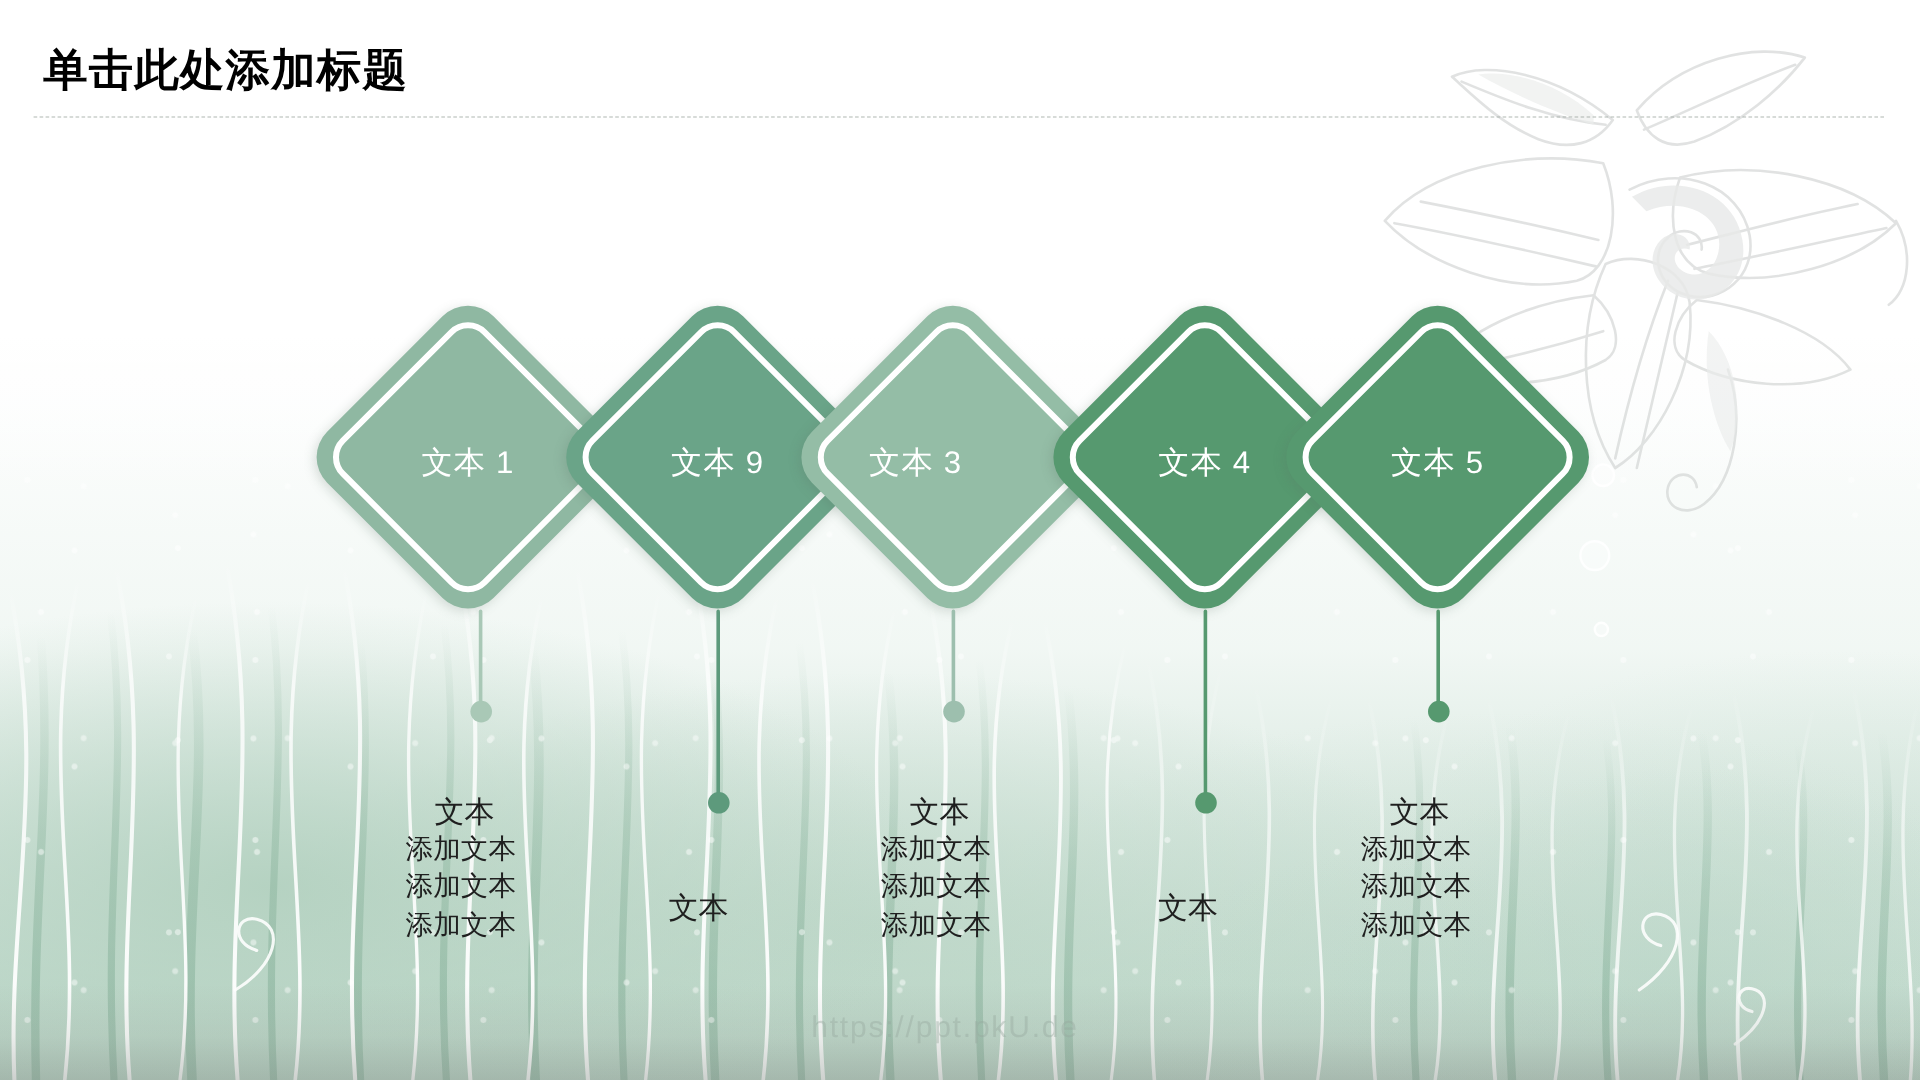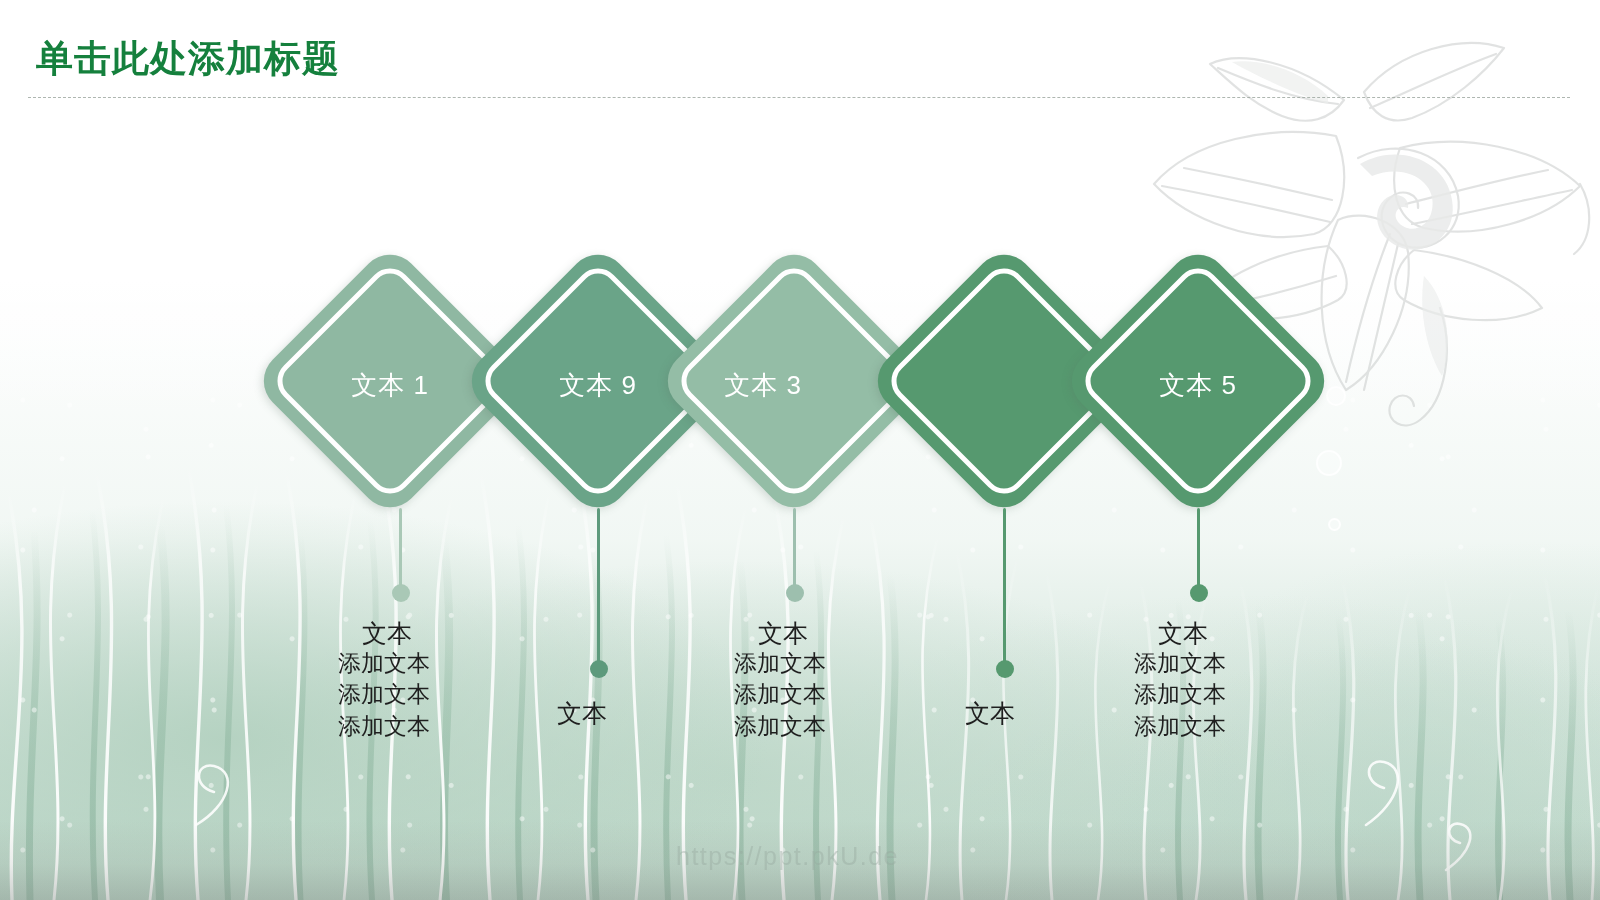--- a/index.html
+++ b/index.html
@@ -86,21 +86,21 @@
   }
   .flower svg { display:block; width:100%; height:100%; }
 
   
   .title {
     position: absolute;
     left: 36px; top: 34px;
     font-size: 37px;
     font-weight: bold;
     letter-spacing: 1px;
-    color: #15803d;
+    color: #000000;
     white-space: nowrap;
   }
   .title-rule {
     position: absolute;
     left: 28px; right: 30px; top: 97px;
     height: 0;
     border-top: 1px dashed #9aa49d;
     opacity: .8;
   }
 
@@ -133,20 +133,21 @@
   .connector-line { position: absolute; width: 3px; border-radius: 2px; }
   .connector-dot  { position: absolute; width: 18px; height: 18px; border-radius: 50%; }
 
   
   .col { position: absolute; }
   .col-head {
     font-size: 25px;
     color: #1f1f1f;
     line-height: 1.1;
     white-space: nowrap;
+    margin-top: 44px;
   }
   .col-body { }
   .col-body div {
     font-size: 23px;
     color: #1f1f1f;
     line-height: 1.37;
     white-space: nowrap;
   }
 
   
@@ -323,20 +324,21 @@
   <div class="diamond-label" style="left:500px; top:368px;">文本 9</div>
 
   <div class="diamond" style="left:696px; top:283px; background:#94bda6;">
     <div class="inner-ring"></div>
   </div>
   <div class="diamond-label" style="left:665px; top:368px;">文本 3</div>
 
   <div class="diamond" style="left:906px; top:283px; background:#56996f;">
     <div class="inner-ring"></div>
   </div>
+  <div class="diamond-label" style="left:906px; top:368px;">文本 4</div>
 
   <div class="diamond" style="left:1100px; top:283px; background:#56996f;">
     <div class="inner-ring"></div>
   </div>
   <div class="diamond-label" style="left:1100px; top:368px;">文本 5</div>
 
   <div class="connector-line" style="left:399px; top:508px; height:82px; background:#a9c8b6;"></div>
   <div class="connector-dot" style="left:392px; top:584px; background:#a9c8b6;"></div>
 
   <div class="connector-line" style="left:597px; top:508px; height:158px; background:#5d9a7c;"></div>

